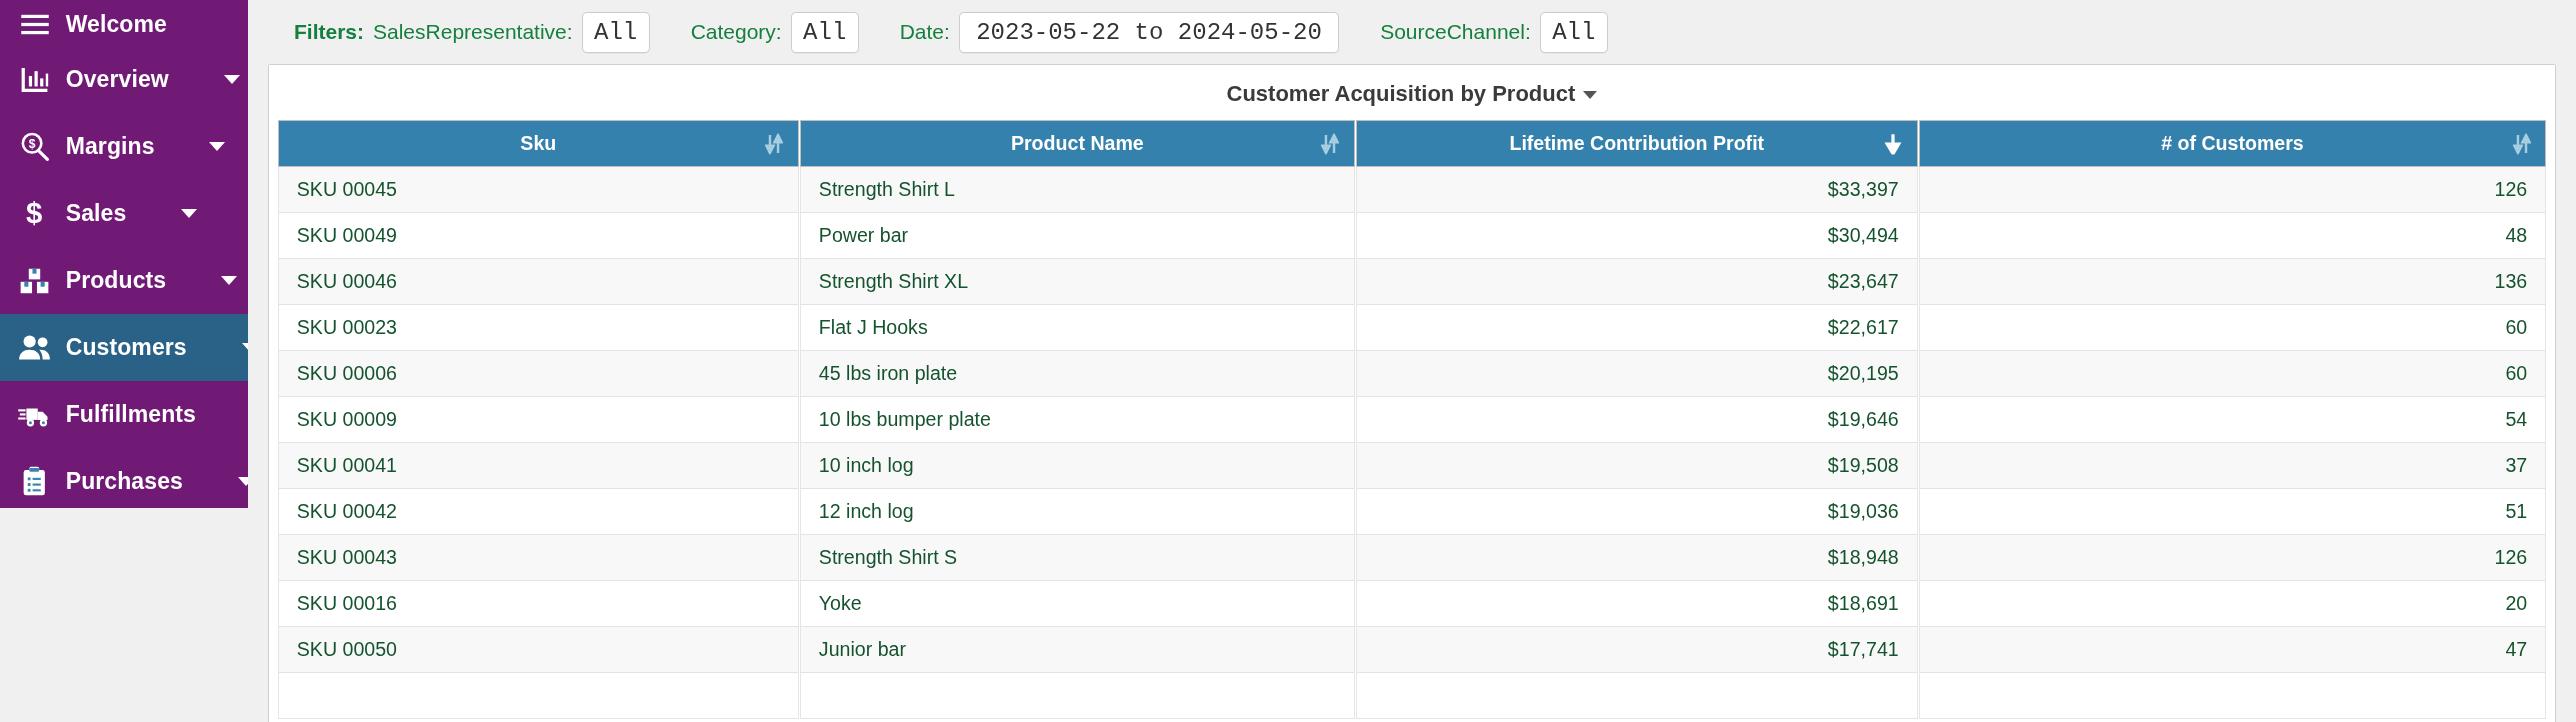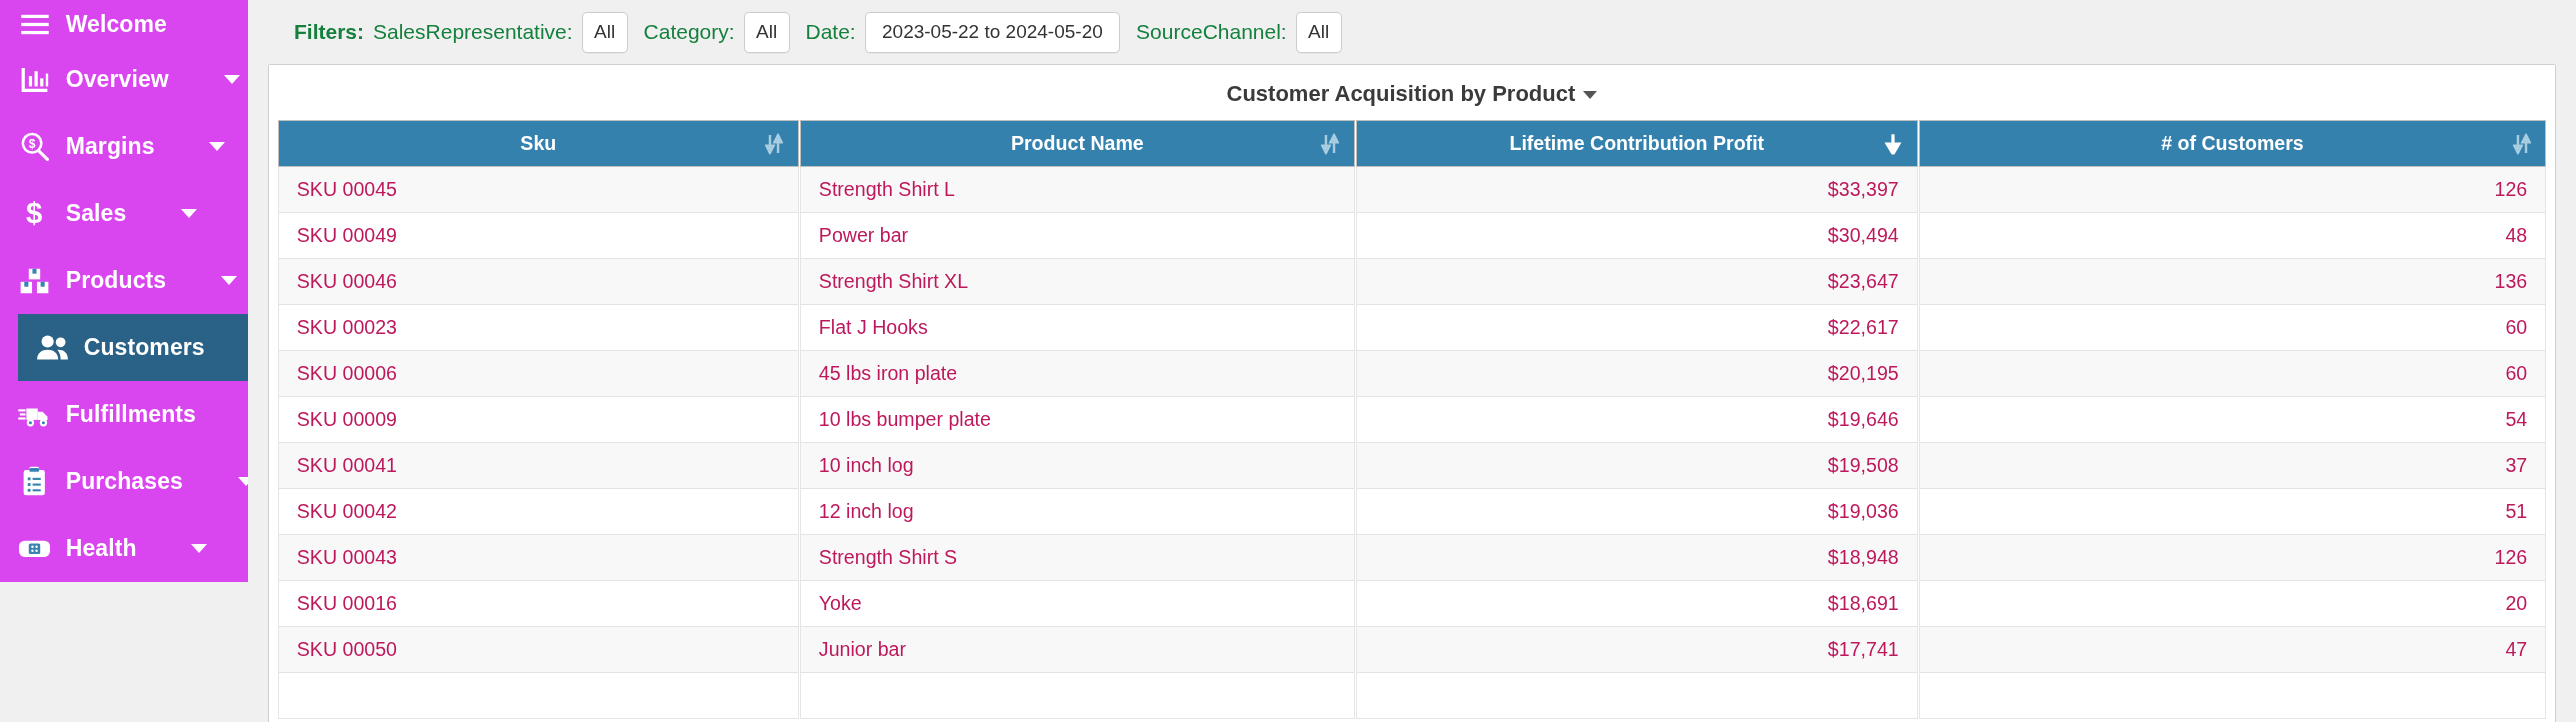--- a/index.html
+++ b/index.html
@@ -7,35 +7,35 @@
     margin: 0; padding: 0;
     width: 2576px; height: 723px;
     overflow: hidden;
     background: #f0f0f0;
     font-family: "Liberation Sans", sans-serif;
   }
   #app { display: flex; width: 2576px; height: 723px; }
 
   
   #sidebar {
-    width: 248px; min-width: 248px; height: 582px;
-    background: #d946ef;
+    width: 248px; min-width: 248px; height: 508px;
+    background: #701a75;
     color: #ffffff;
     padding-top: 0;
     overflow: hidden;
   }
   .nav-item {
     display: flex; align-items: center;
     height: 67px;
     padding-left: 18px;
     gap: 14.7px;
     cursor: pointer;
   }
   .nav-item.brand { height: 46px; padding-top: 3.3px; }
-  .nav-item.active { background: #2a6186; margin-left: 18px; }
+  .nav-item.active { background: #2a6186; }
   .nav-icon {
     width: 33px; min-width: 33px; height: 33px;
     display: flex; align-items: center; justify-content: center;
     color: #ffffff;
   }
   .nav-icon svg { display: block; }
   .nav-label {
     font-size: 23px;
     font-weight: bold;
     letter-spacing: 0.1px;
@@ -76,26 +76,27 @@
     margin-right: 9px;
   }
   .flabel.bold { font-weight: bold; }
   .fctl {
     background: #ffffff;
     border: 0.8px solid #cccccc;
     border-radius: 4.9px;
     height: 41px;
     display: flex; align-items: center; justify-content: center;
     padding: 0 11.4px;
-    font-size: 19px;
+    font-size: 24px;
     color: #333333;
-    margin-right: 16px;
+    margin-right: 41px;
     box-shadow: 0 0.8px 0.8px rgba(0,0,0,0.04);
     cursor: pointer;
     white-space: nowrap;
+    font-family: Liberation Mono, monospace;
   }
   .fctl.wide { padding: 0 16.3px; }
 
   
   #card {
     position: absolute;
     left: 19.6px; right: 19.6px; top: 64px; bottom: -16.3px;
     background: #ffffff;
     border: 0.8px solid #cfcfcf;
     border-radius: 1.6px;
@@ -137,21 +138,21 @@
   }
   th .sort-ic {
     position: absolute;
     right: 14.7px;
     top: 50%;
     transform: translateY(-50%);
     line-height: 0;
   }
   tbody td {
     font-size: 19.6px;
-    color: #be185d;
+    color: #14532d;
     height: 46px;
     padding: 1px 18px;
     border-bottom: 0.8px solid #e3e3e3;
     border-left: 0.8px solid #e6e6e6;
     border-right: 0.8px solid #e6e6e6;
     white-space: nowrap;
     overflow: hidden;
   }
   tbody tr:nth-child(odd) td { background: #f8f8f8; }
   tbody tr:nth-child(even) td { background: #ffffff; }

